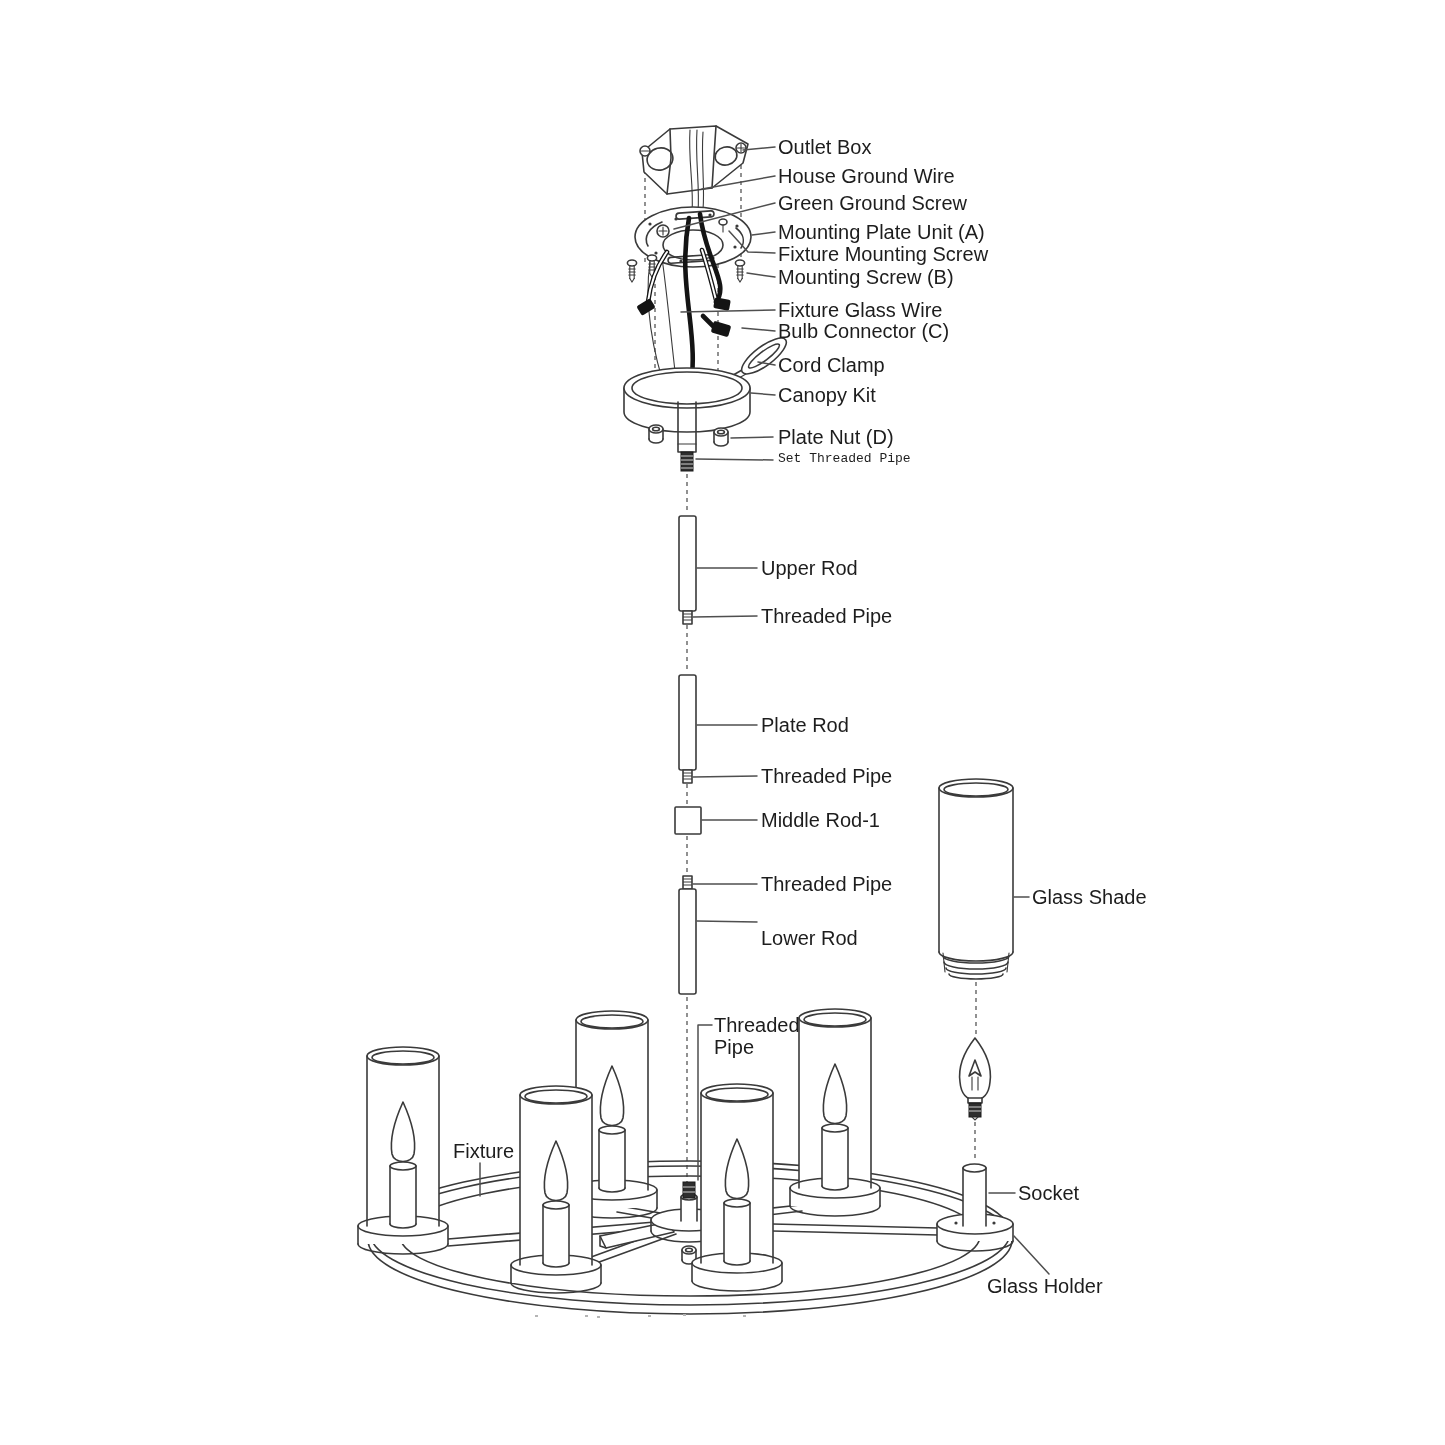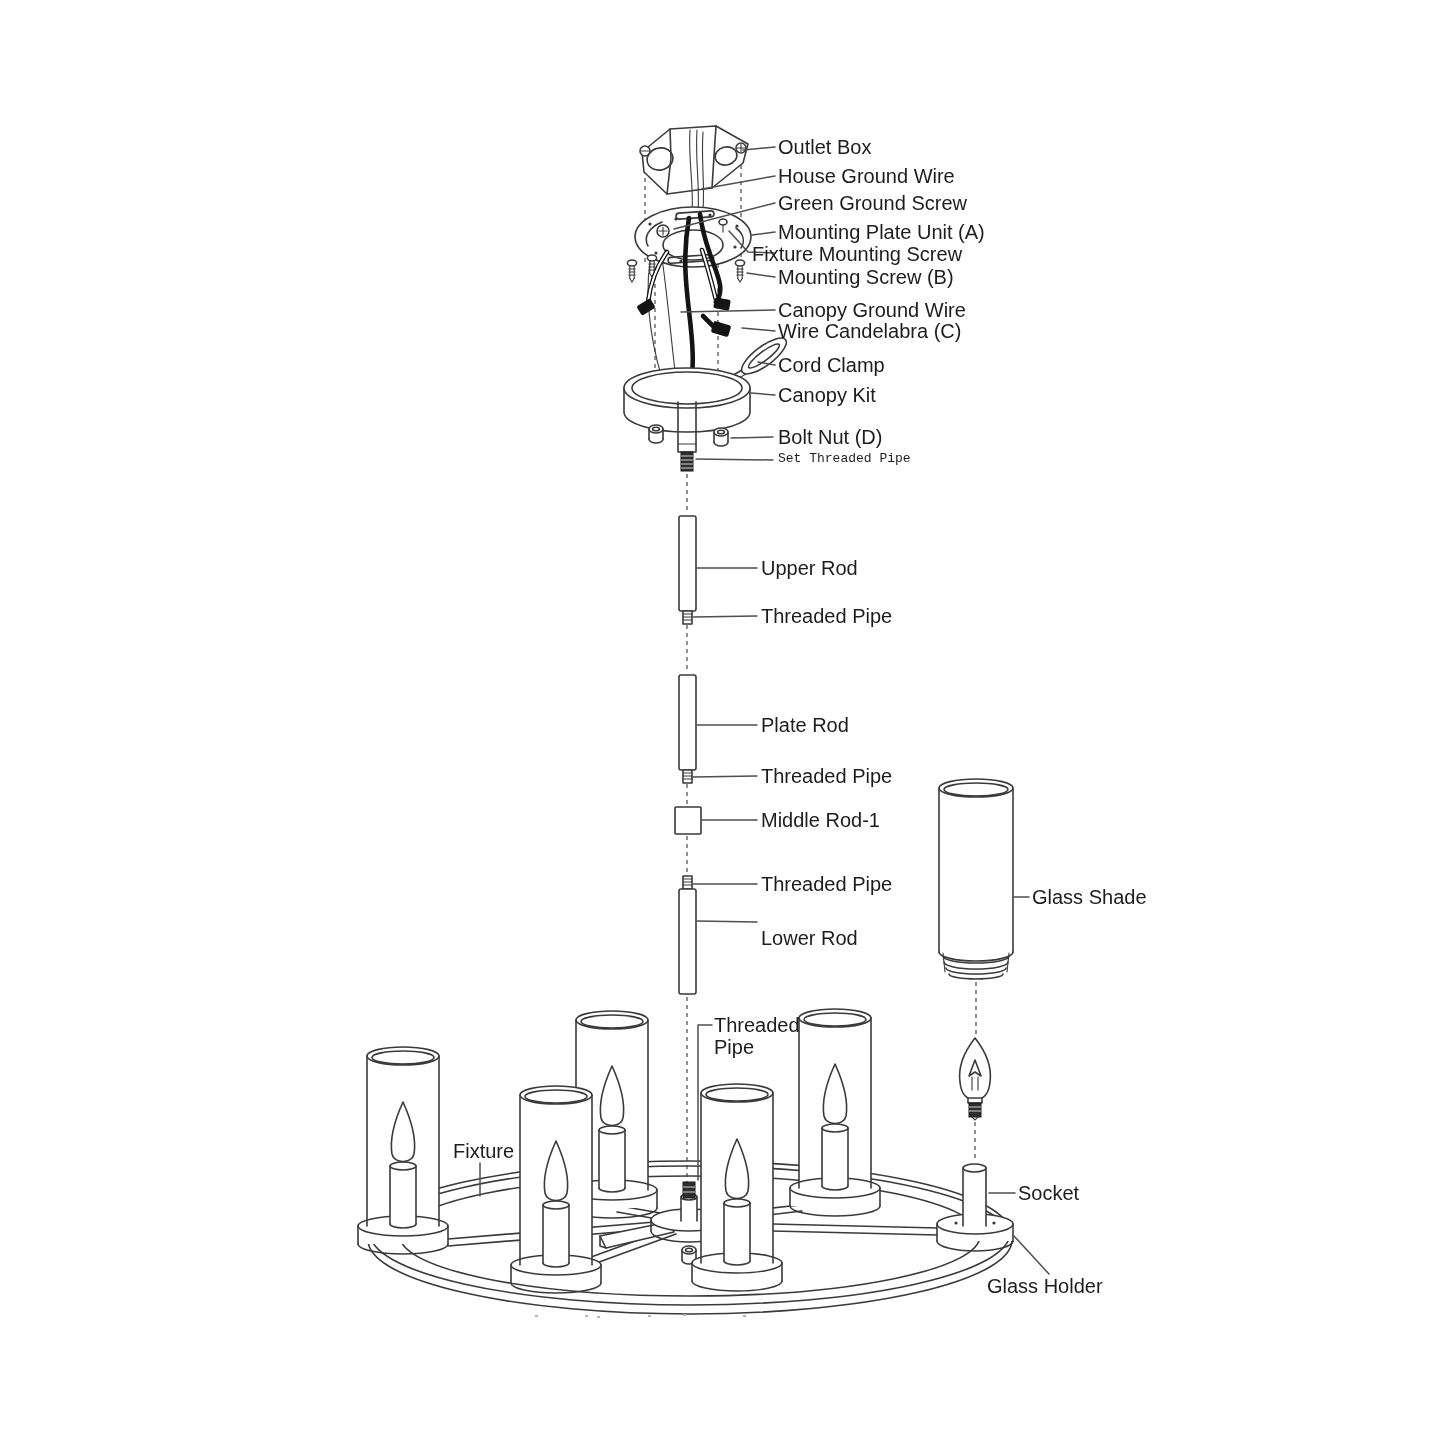--- a/index.html
+++ b/index.html
@@ -318,27 +318,27 @@
     <rect x="648" y="1315" width="3" height="2" class="faint"></rect>
     <rect x="683" y="1314" width="3" height="2" class="faint"></rect>
     <rect x="743" y="1315" width="3" height="2" class="faint"></rect>
   </g>
 </svg>
 
 <div class="lbl" style="left:778px;top:137px">Outlet Box</div>
 <div class="lbl" style="left:778px;top:166px">House Ground Wire</div>
 <div class="lbl" style="left:778px;top:193px">Green Ground Screw</div>
 <div class="lbl" style="left:778px;top:222px">Mounting Plate Unit (A)</div>
-<div class="lbl" style="left:752px;top:244px">Fixture Mounting Screw</div>
+<div class="lbl" style="left:778px;top:244px">Fixture Mounting Screw</div>
 <div class="lbl" style="left:778px;top:267px">Mounting Screw (B)</div>
-<div class="lbl" style="left:778px;top:300px">Canopy Ground Wire</div>
-<div class="lbl" style="left:778px;top:321px">Wire Candelabra (C)</div>
+<div class="lbl" style="left:778px;top:300px">Fixture Glass Wire</div>
+<div class="lbl" style="left:778px;top:321px">Bulb Connector (C)</div>
 <div class="lbl" style="left:778px;top:355px">Cord Clamp</div>
 <div class="lbl" style="left:778px;top:385px">Canopy Kit</div>
-<div class="lbl" style="left:778px;top:427px">Bolt Nut (D)</div>
+<div class="lbl" style="left:778px;top:427px">Plate Nut (D)</div>
 <div class="lbl small" style="left:778px;top:452px">Set Threaded Pipe</div>
 <div class="lbl" style="left:761px;top:558px">Upper Rod</div>
 <div class="lbl" style="left:761px;top:606px">Threaded Pipe</div>
 <div class="lbl" style="left:761px;top:715px">Plate Rod</div>
 <div class="lbl" style="left:761px;top:766px">Threaded Pipe</div>
 <div class="lbl" style="left:761px;top:810px">Middle Rod-1</div>
 <div class="lbl" style="left:761px;top:874px">Threaded Pipe</div>
 <div class="lbl" style="left:761px;top:928px">Lower Rod</div>
 <div class="lbl" style="left:1032px;top:887px">Glass Shade</div>
 <div class="lbl wrap" style="left:714px;top:1015px">Threaded Pipe</div>

